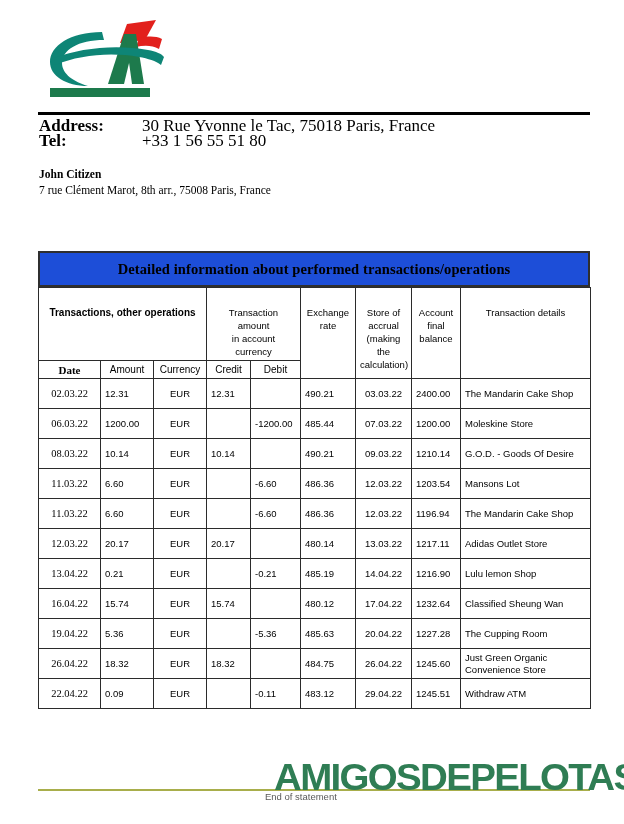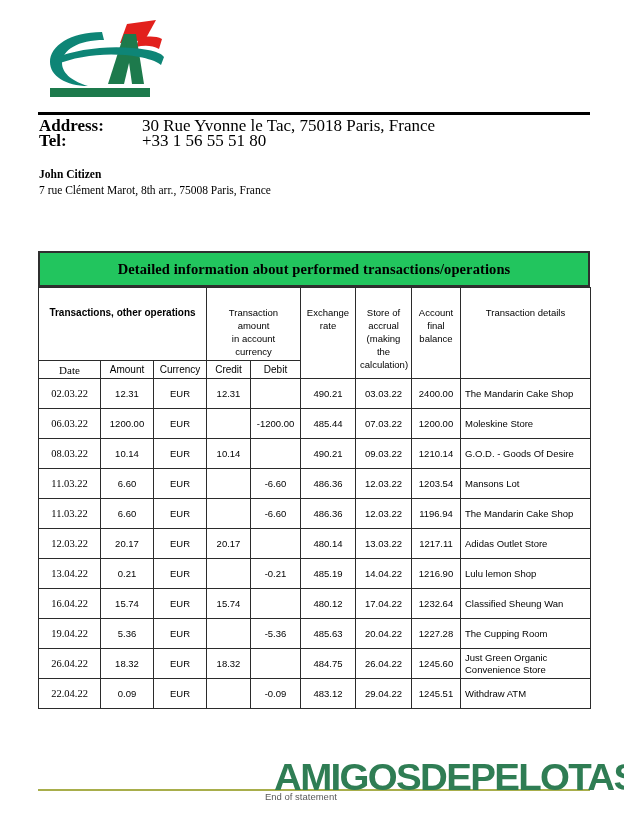--- a/index.html
+++ b/index.html
@@ -66,21 +66,21 @@
 
   
   #statement {
     position: absolute;
     left: 38px;
     top: 251px;
     width: 552px;
   }
   #title-bar {
     height: 36px;
-    background: #22c55e;
+    background: #1d4ed8;
     border: 2px solid #2f2f2f;
     box-sizing: border-box;
     display: flex;
     align-items: center;
     justify-content: center;
     font-weight: bold;
     font-size: 14.5px;
     letter-spacing: .1px;
   }
   table.tbl {
@@ -103,29 +103,29 @@
     padding-top: 18px;
     height: 64px;
     line-height: 13px;
   }
   thead th.grp.bold { font-weight: bold; font-size: 10px; }
   thead th.sub {
     text-align: center;
     height: 18px;
     font-size: 10px;
   }
-  thead th.sub.bold { font-weight: normal; font-size: 11px; font-family: "Liberation Serif", serif; }
+  thead th.sub.bold { font-weight: bold; font-size: 11px; font-family: "Liberation Serif", serif; }
   tbody td { height: 30px; }
   td.date {
     font-family: "Liberation Serif", serif;
     font-weight: bold;
     font-size: 10.5px;
     text-align: center;
   }
-  td.num { text-align: center; }
+  td.num { text-align: left; }
   td.ctr { text-align: center; }
   td.det { text-align: left; line-height: 12px; }
 
   
   #footer-rule {
     position: absolute;
     left: 38px;
     top: 789px;
     width: 552px;
     height: 2px;
@@ -344,21 +344,21 @@
           <td class="num">484.75</td>
           <td class="ctr">26.04.22</td>
           <td class="num">1245.60</td>
           <td class="det">Just Green Organic Convenience Store</td>
         </tr>
         <tr>
           <td class="date">22.04.22</td>
           <td class="num">0.09</td>
           <td class="ctr">EUR</td>
           <td class="num"></td>
-          <td class="num">-0.09</td>
+          <td class="num">-0.11</td>
           <td class="num">483.12</td>
           <td class="ctr">29.04.22</td>
           <td class="num">1245.51</td>
           <td class="det">Withdraw ATM</td>
         </tr>
       </tbody>
   </table>
 </div>
 
 <div id="footer-rule"></div>

